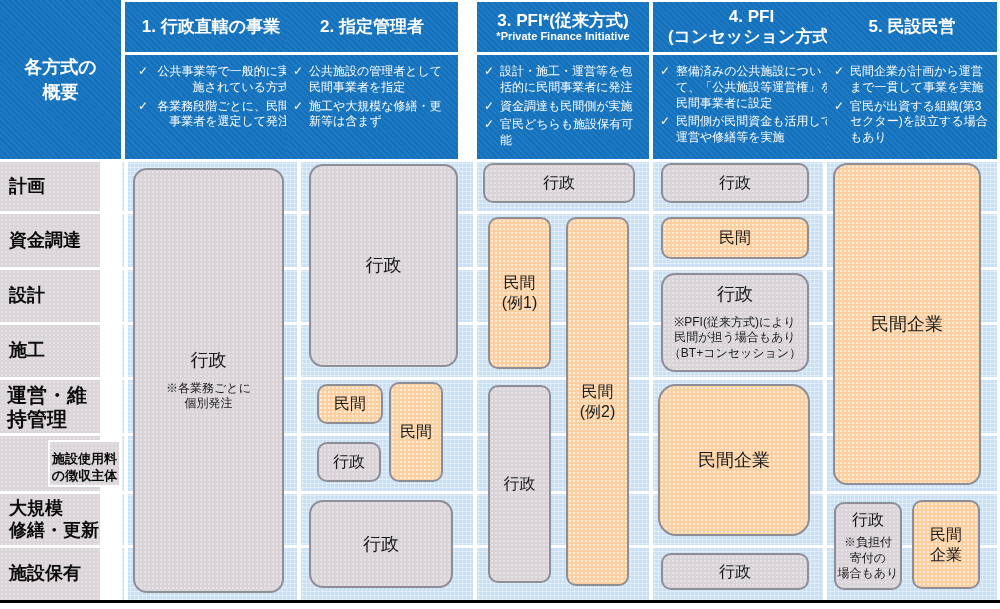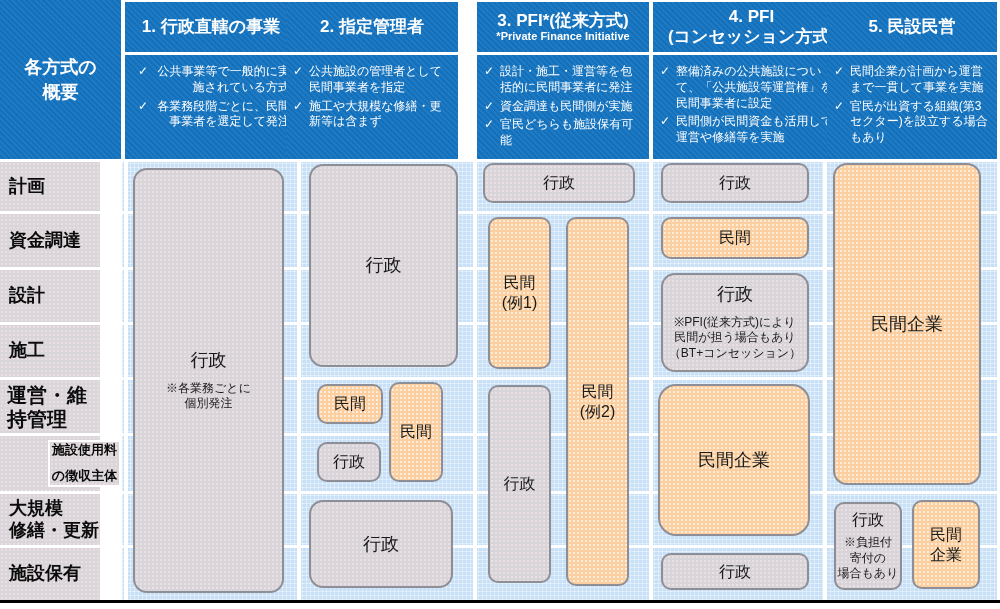--- a/index.html
+++ b/index.html
@@ -40,21 +40,21 @@
     display:flex;flex-direction:column;justify-content:center;
     padding-left:9px;color:#0b0b0b;font-weight:bold;font-size:18px;line-height:1.2;
   }
   .rowlabel.small{font-size:20px;padding-left:7px;}
   .fee-inset{
     position:absolute;left:48px;top:440px;width:73px;height:47px;box-sizing:border-box;
     border:2px solid #fff;
     background-color:#d8d6da;
     background-image:radial-gradient(rgba(255,228,228,0.5) 1px, transparent 1px);
     background-size:4px 4px;
-    display:flex;flex-direction:column;align-items:center;justify-content:space-between;
+    display:flex;flex-direction:column;align-items:center;justify-content:flex-end;
     font-size:13px;font-weight:bold;color:#0b0b0b;line-height:1.3;
   }
   
   .box{
     position:absolute;box-sizing:border-box;border:2px solid #8e8e97;border-radius:14px;
     display:flex;flex-direction:column;align-items:center;justify-content:center;
     color:#1a1a1a;font-size:17px;line-height:1.25;text-align:center;
   }
   .box.sm{border-radius:10px;font-size:16px;}
   .gov{

